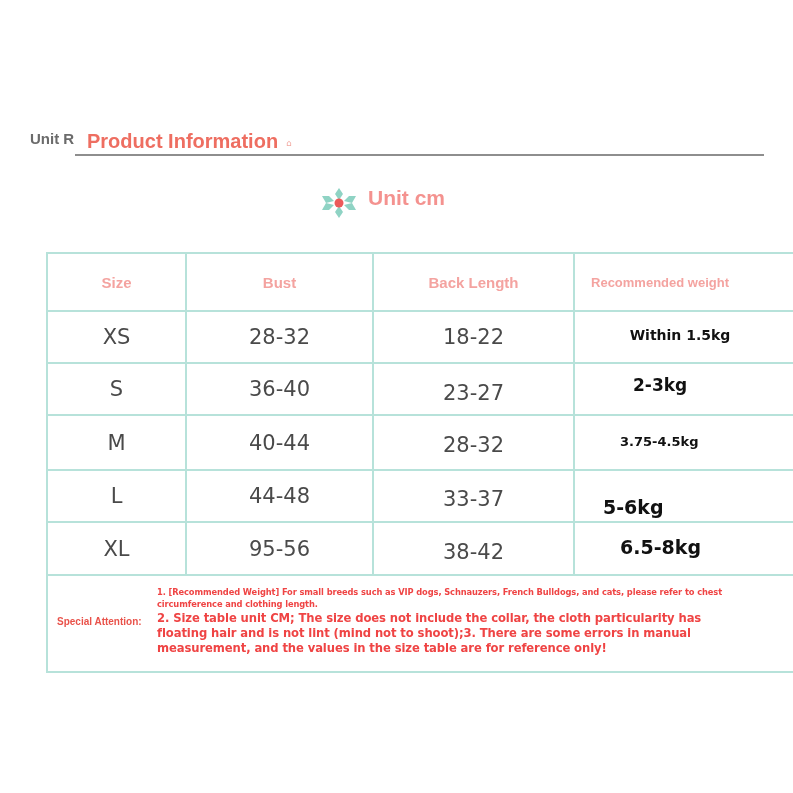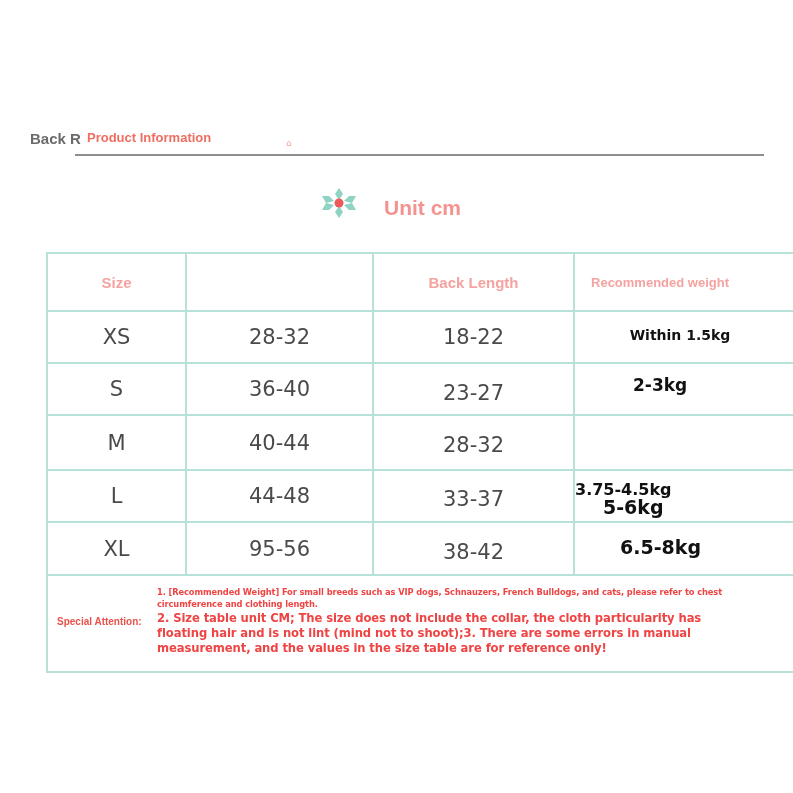--- a/index.html
+++ b/index.html
@@ -1,40 +1,40 @@
 <!DOCTYPE html>
 <html><head>
   <meta charset="utf-8">
   <style>
     html, body { margin: 0; padding: 0; background: #ffffff; }
     body { width: 793px; height: 793px; position: relative; overflow: hidden; font-family: "DejaVu Sans", sans-serif; }
     .header-left { position: absolute; left: 30px; top: 130px; font-size: 15px; font-weight: bold; color: #6b6b6b; font-family: "Liberation Sans", sans-serif; }
-    .header-title { position: absolute; left: 87px; top: 130px; font-size: 13px; font-weight: bold; color: #ee6e61; font-family: "Liberation Sans", sans-serif; }
+    .header-title { position: absolute; left: 87px; top: 130px; font-size: 20px; font-weight: bold; color: #ee6e61; font-family: "Liberation Sans", sans-serif; }
     .header-mark { position: absolute; left: 286px; top: 138px; font-size: 9px; color: #f2a79f; }
     .header-rule { position: absolute; left: 75px; top: 154px; width: 689px; height: 2px; background: #8e8e8e; }
-    .unit { position: absolute; left: 320px; top: 186px; height: 34px; display: flex; align-items: flex-end; gap: 26px; }
+    .unit { position: absolute; left: 320px; top: 186px; height: 34px; display: flex; align-items: flex-start; gap: 10px; }
     .flower { width: 38px; height: 34px; }
     .unit-text { font-size: 21px; font-weight: bold; color: #f4928f; font-family: "Liberation Sans", sans-serif; }
     .grid { position: absolute; left: 46px; top: 252px; width: 774px; height: 421px; border: 2px solid #b7e2da; box-sizing: border-box; }
     .vline { position: absolute; top: 0; width: 2px; background: #b7e2da; }
     .hline { position: absolute; left: 0; right: 0; height: 2px; background: #b7e2da; }
     .cell { position: absolute; display: flex; align-items: center; justify-content: center; box-sizing: border-box; }
     .th { color: #f4a3a0; font-weight: bold; font-size: 15px; font-family: "Liberation Sans", sans-serif; }
     .th.small { font-size: 13px; }
     .td { color: #4a4a4a; font-size: 21px; font-family: "DejaVu Sans", sans-serif; font-weight: normal; }
     .tw { color: #111; font-weight: bold; font-family: "DejaVu Sans", sans-serif; }
     .notes { position: absolute; left: 157px; top: 586px; width: 575px; color: #ef4444; font-family: "DejaVu Sans", sans-serif; font-weight: bold; }
     .note1 { font-size: 8.3px; line-height: 12px; letter-spacing: -0.1px; }
     .note2 { font-size: 11.6px; line-height: 15px; margin-top: 1px; letter-spacing: -0.1px; }
     .attn { position: absolute; left: 57px; top: 616px; font-size: 10px; font-weight: bold; color: #e9524a; font-family: "Liberation Sans", sans-serif; }
   </style>
 </head>
 <body>
 
-<div class="header-left">Back R</div>
+<div class="header-left">Unit R</div>
 <div class="header-title">Product Information</div>
 <div class="header-mark">⌂</div>
 <div class="header-rule"></div>
 
 <div class="unit">
   <svg class="flower" viewBox="0 0 38 34">
     <g fill="#8fd3c4">
       <path d="M19 2 L15 8 L19 14 L23 8 Z"></path>
       <path d="M19 32 L15 26 L19 20 L23 26 Z"></path>
       <path d="M2 10 L9 10 L14 15 L6 17 Z"></path>
@@ -54,37 +54,38 @@
   <div class="vline" style="left:525px; height:320px;"></div>
 
   <div class="hline" style="top:56px;"></div>
   <div class="hline" style="top:108px;"></div>
   <div class="hline" style="top:160px;"></div>
   <div class="hline" style="top:215px;"></div>
   <div class="hline" style="top:267px;"></div>
   <div class="hline" style="top:320px;"></div>
 
   <div class="cell th" style="left:0; top:0; width:137px; height:56px;">Size</div>
+  <div class="cell th" style="left:139px; top:0; width:185px; height:56px;">Bust</div>
   <div class="cell th" style="left:326px; top:0; width:199px; height:56px;">Back Length</div>
   <div class="cell th small" style="left:527px; top:0; width:170px; height:56px;">Recommended weight</div>
 
   <div class="cell td" style="left:0; top:58px; width:137px; height:50px;border-radius:25px;">XS</div>
   <div class="cell td" style="left:139px; top:58px; width:185px; height:50px;">28-32</div>
   <div class="cell td" style="left:326px; top:58px; width:199px; height:50px;">18-22</div>
   <div class="cell tw" style="left:557px; top:58px; width:150px; height:46px; font-size:14px;">Within 1.5kg</div>
 
   <div class="cell td" style="left:0; top:110px; width:137px; height:50px;">S</div>
   <div class="cell td" style="left:139px; top:110px; width:185px; height:50px;">36-40</div>
   <div class="cell td" style="left:326px; top:114px; width:199px; height:50px;">23-27</div>
   <div class="cell tw" style="left:527px; top:108px; width:170px; height:46px; font-size:17px; justify-content:flex-start; padding-left:58px;">2-3kg</div>
 
   <div class="cell td" style="left:0; top:162px; width:137px; height:53px;">M</div>
   <div class="cell td" style="left:139px; top:162px; width:185px; height:53px;">40-44</div>
   <div class="cell td" style="left:326px; top:164px; width:199px; height:53px;">28-32</div>
-  <div class="cell tw" style="left:527px; top:162px; width:170px; height:50px; font-size:16px; justify-content:flex-start; margin-top:48px;">3.75-4.5kg</div>
+  <div class="cell tw" style="left:527px; top:162px; width:170px; height:50px; font-size:13px; justify-content:flex-start; padding-left:45px;">3.75-4.5kg</div>
 
   <div class="cell td" style="left:0; top:217px; width:137px; height:50px;">L</div>
   <div class="cell td" style="left:139px; top:217px; width:185px; height:50px;">44-48</div>
   <div class="cell td" style="left:326px; top:220px; width:199px; height:50px;">33-37</div>
   <div class="cell tw" style="left:527px; top:228px; width:170px; height:50px; font-size:19px; justify-content:flex-start; padding-left:28px;">5-6kg</div>
 
   <div class="cell td" style="left:0; top:269px; width:137px; height:51px;border-radius:10px;">XL</div>
   <div class="cell td" style="left:139px; top:269px; width:185px; height:51px;">95-56</div>
   <div class="cell td" style="left:326px; top:272px; width:199px; height:51px;">38-42</div>
   <div class="cell tw" style="left:527px; top:267px; width:170px; height:51px; font-size:19px; justify-content:flex-start; padding-left:45px;">6.5-8kg</div>

